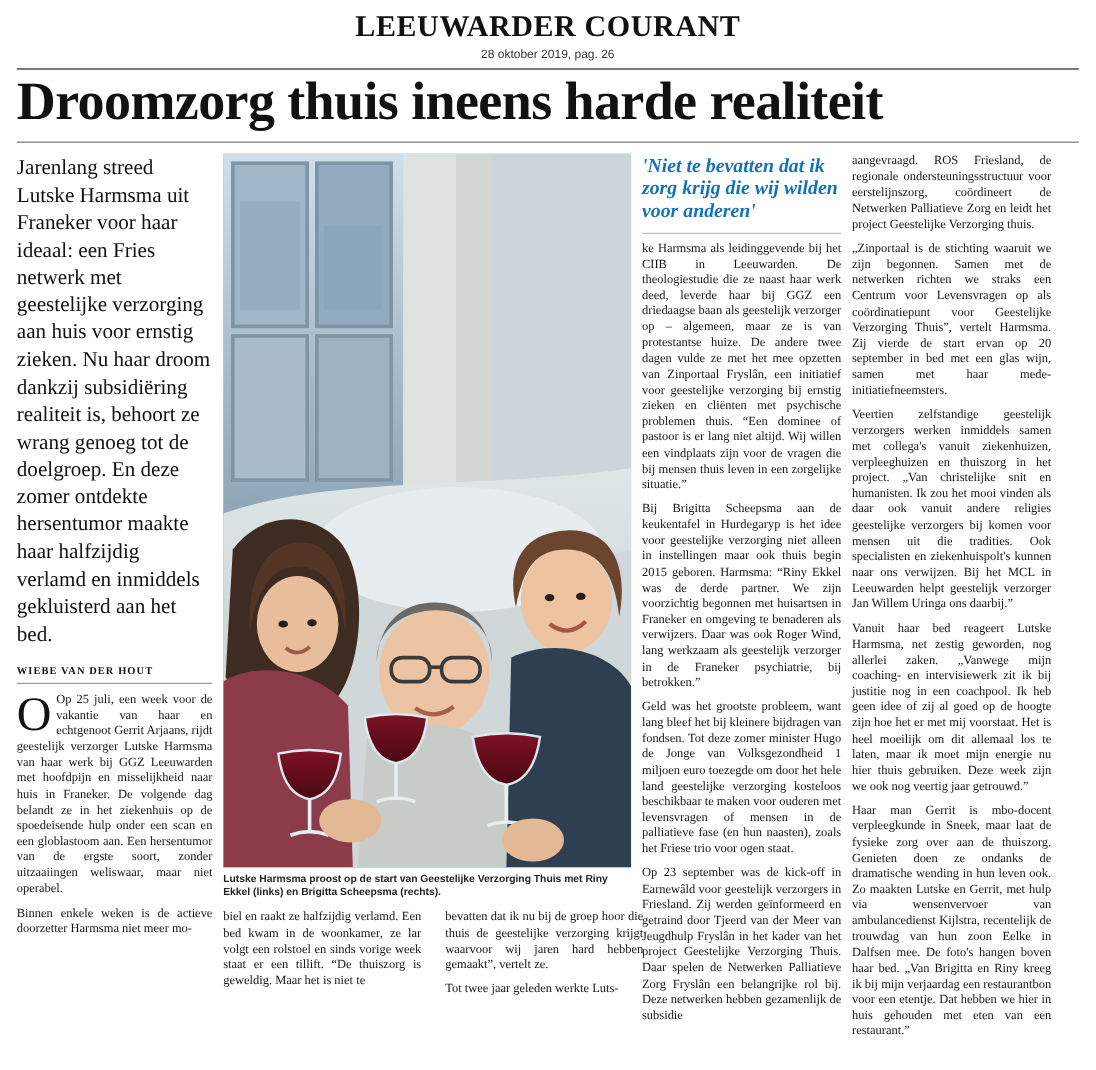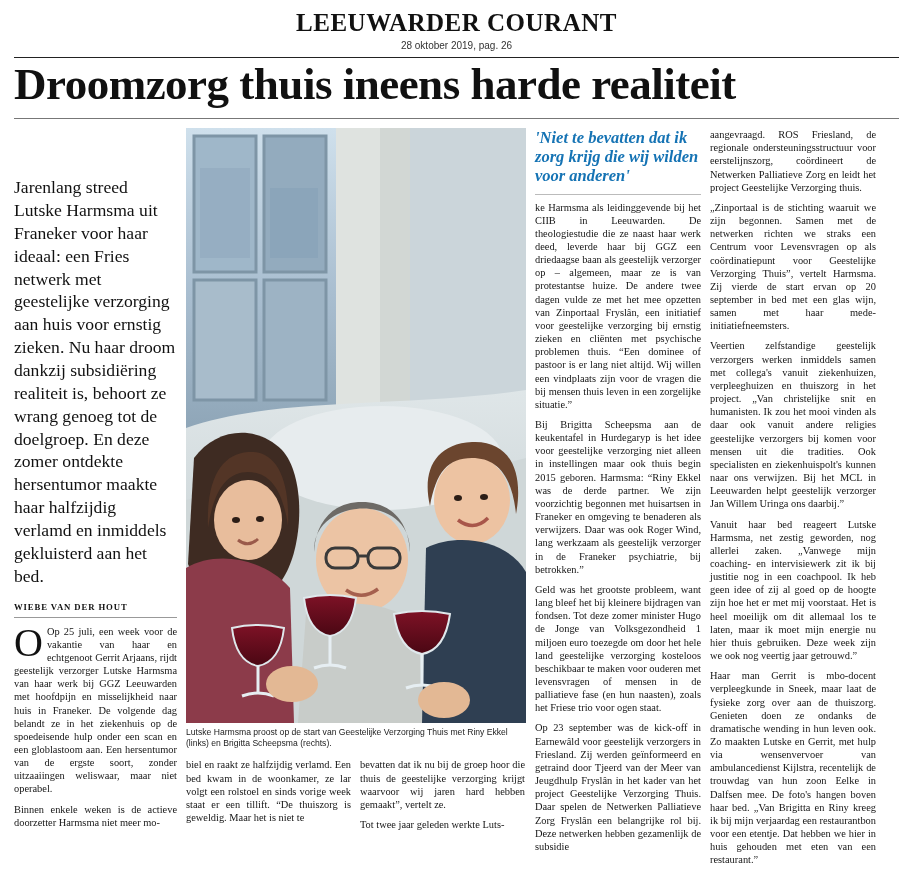--- a/index.html
+++ b/index.html
@@ -79,21 +79,20 @@
   .col-mid  { width: 340px; flex: 0 0 340px; }
   .col-3    { width: 166px; flex: 0 0 166px; }
   .col-4    { width: 166px; flex: 0 0 166px; }
 
   .lead-text {
     font-family: "Liberation Serif", serif;
     font-size: 17.6px;
     line-height: 1.30;
     color: #111;
     text-align: left;
-    margin-top: 48px;
   }
   .byline {
     margin-top: 14px;
     font-family: Liberation Serif, serif;
     font-size: 8.7px;
     font-weight: bold;
     letter-spacing: 0.9px;
     color: #111;
   }
   .byline-rule {
@@ -134,24 +133,25 @@
     background: #b9c6cf;
   }
   .photo svg { display: block; }
   .caption {
     font-family: "Liberation Sans", sans-serif;
     font-size: 8.6px;
     line-height: 1.30;
     color: #222;
     margin-top: 4px;
     width: 340px;
+    font-weight: bold;
   }
   .photo-under {
     display: flex;
-    gap: 9px;
+    gap: 20px;
     margin-top: 9px;
   }
   .photo-under .sub { width: 165px; flex: 0 0 165px; }
 
   
   .pullquote {
     font-family: "Liberation Serif", serif;
     font-style: italic;
     font-weight: bold;
     font-size: 16.5px;

